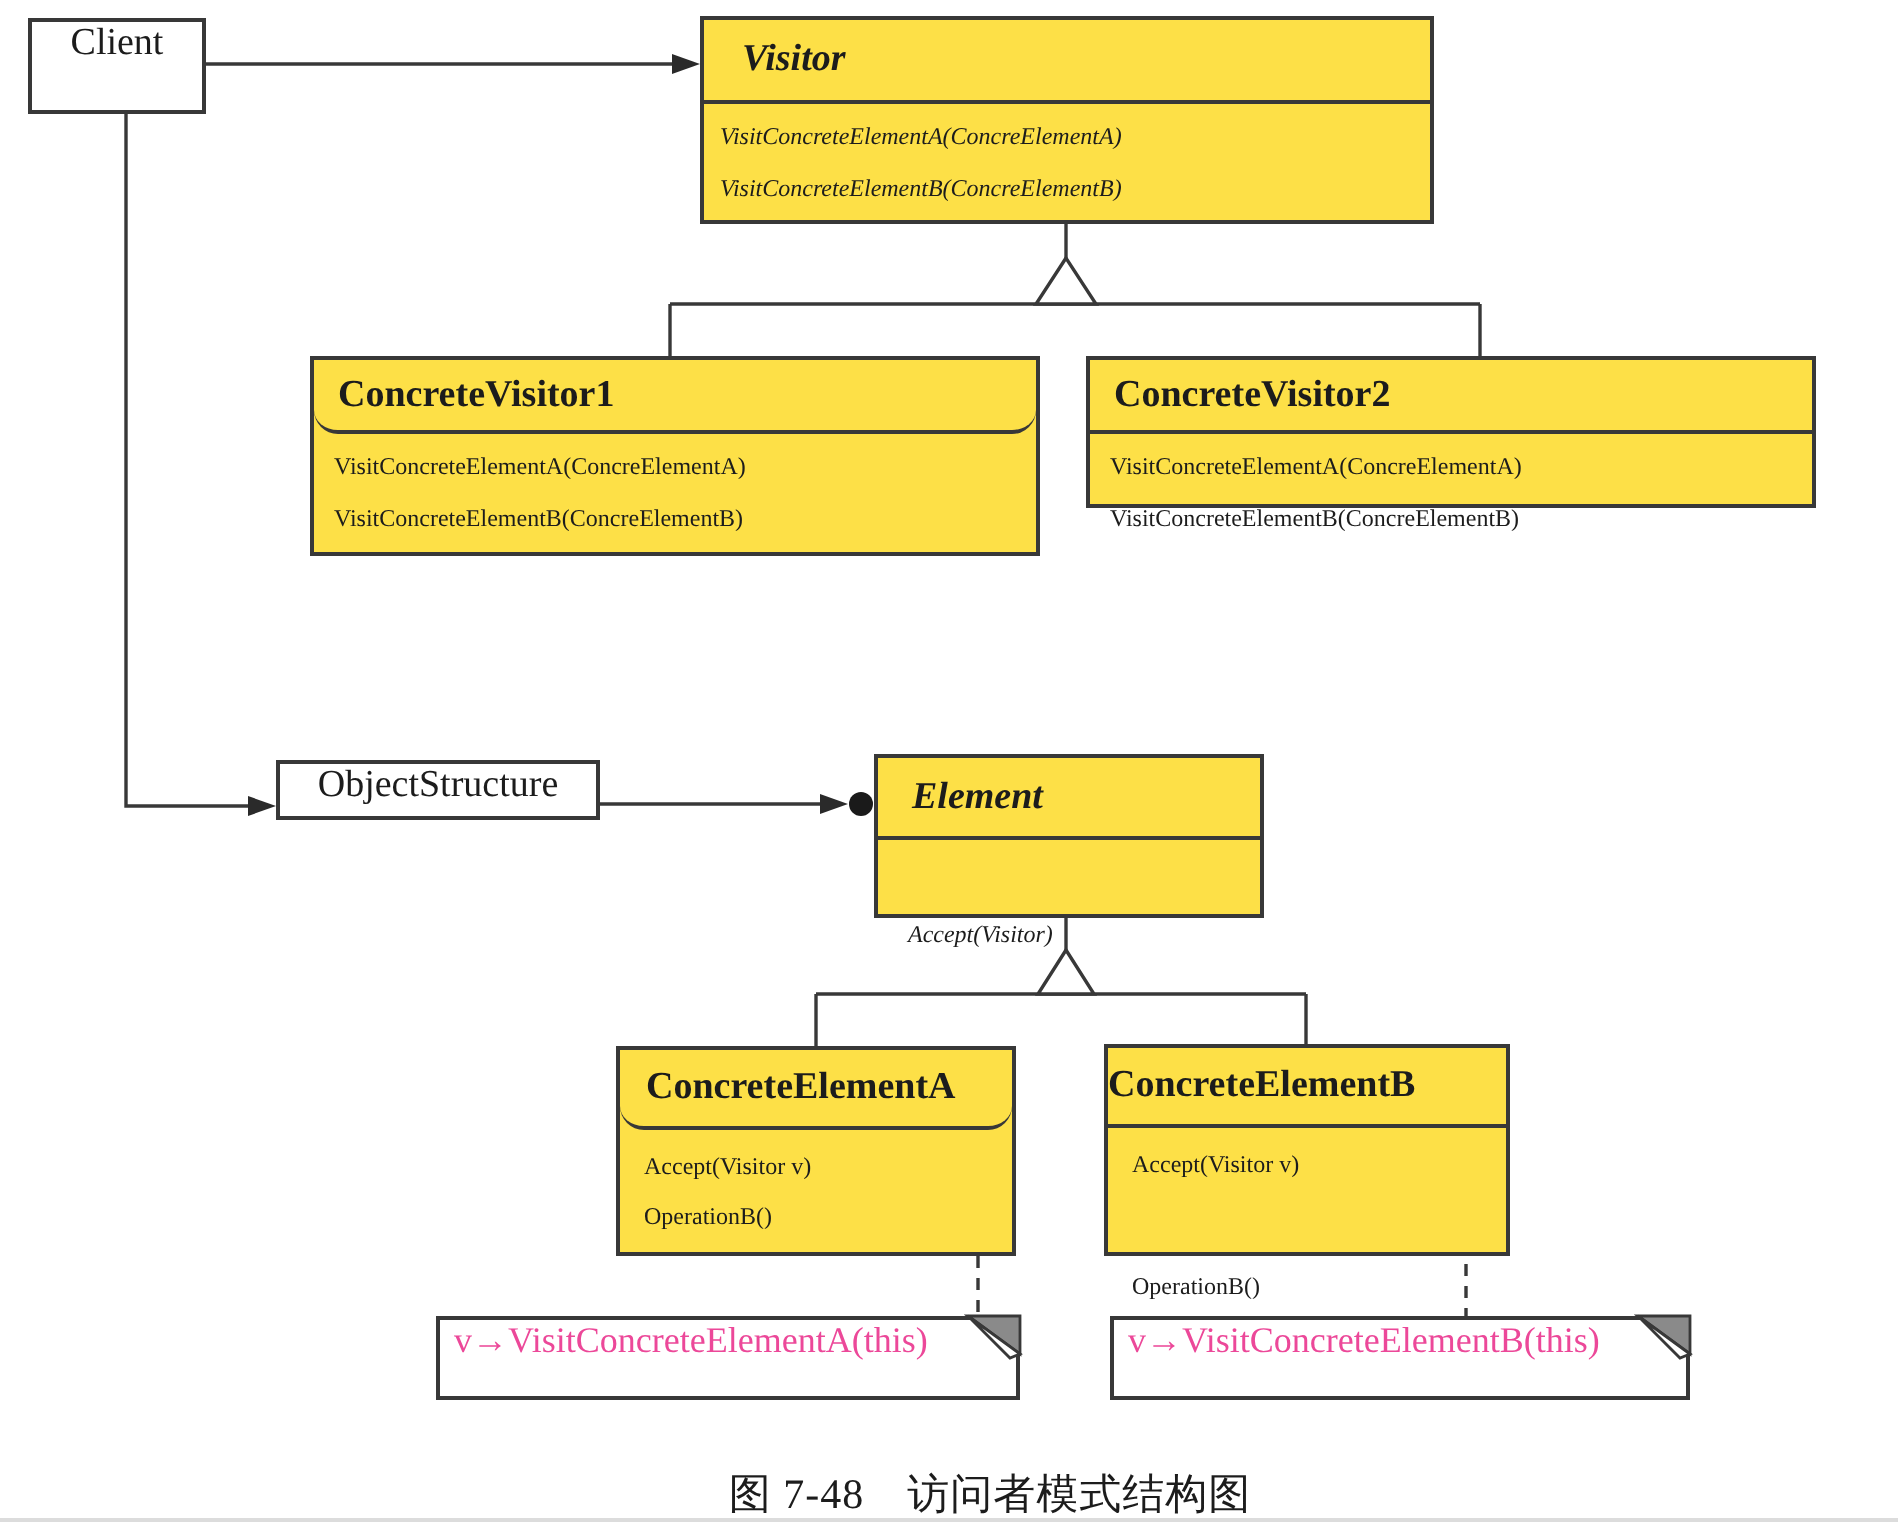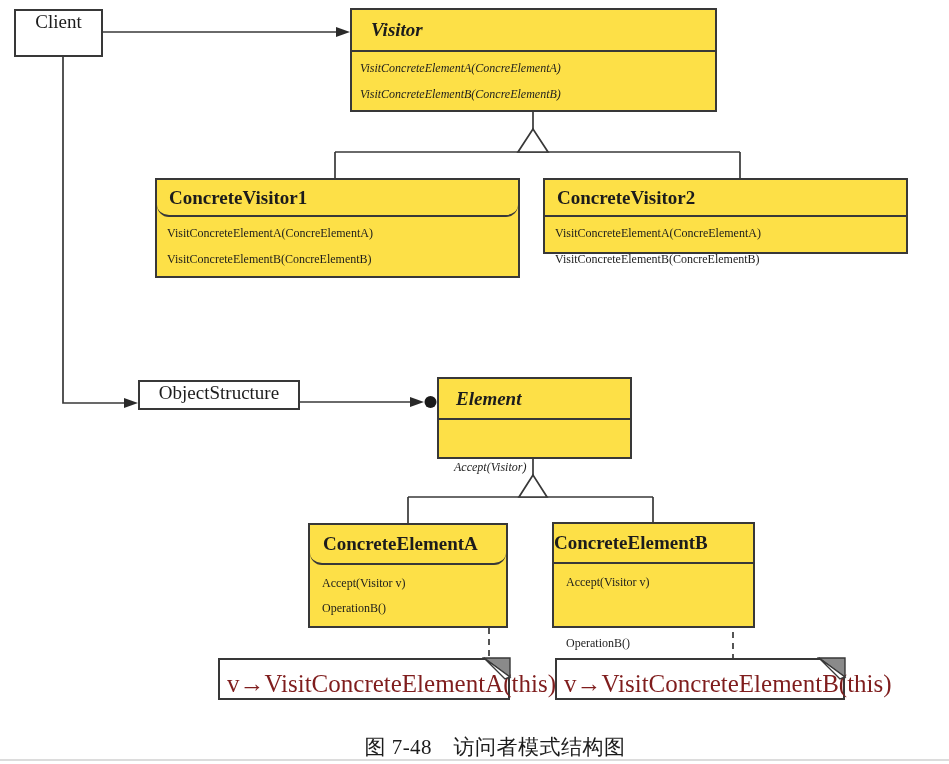--- a/index.html
+++ b/index.html
@@ -35,22 +35,22 @@
   .uml-methods .m{line-height:26px;}
   .simple-box{
     position:absolute;box-sizing:border-box;
     background:#ffffff;border:2px solid #383838;
     display:flex;align-items:flex-start;justify-content:center;
     font-size:19px;color:#1c1c1c;white-space:nowrap;z-index:1;
   }
   .note-box{
     position:absolute;box-sizing:border-box;
     background:#ffffff;border:2px solid #383838;
-    display:flex;align-items:flex-end;
-    font-size:25px;color:#7f1d1d;white-space:nowrap;z-index:1;
+    display:flex;align-items:flex-start;
+    font-size:18px;color:#ec4899;white-space:nowrap;z-index:1;
     padding-left:7px;
   }
   .fold{position:absolute;z-index:2;}
   #caption{
     position:absolute;left:0;top:733px;width:990px;
     text-align:center;
     font-size:21px;color:#1c1c1c;z-index:1;
     letter-spacing:0.5px;
   }
   #page-edge{

